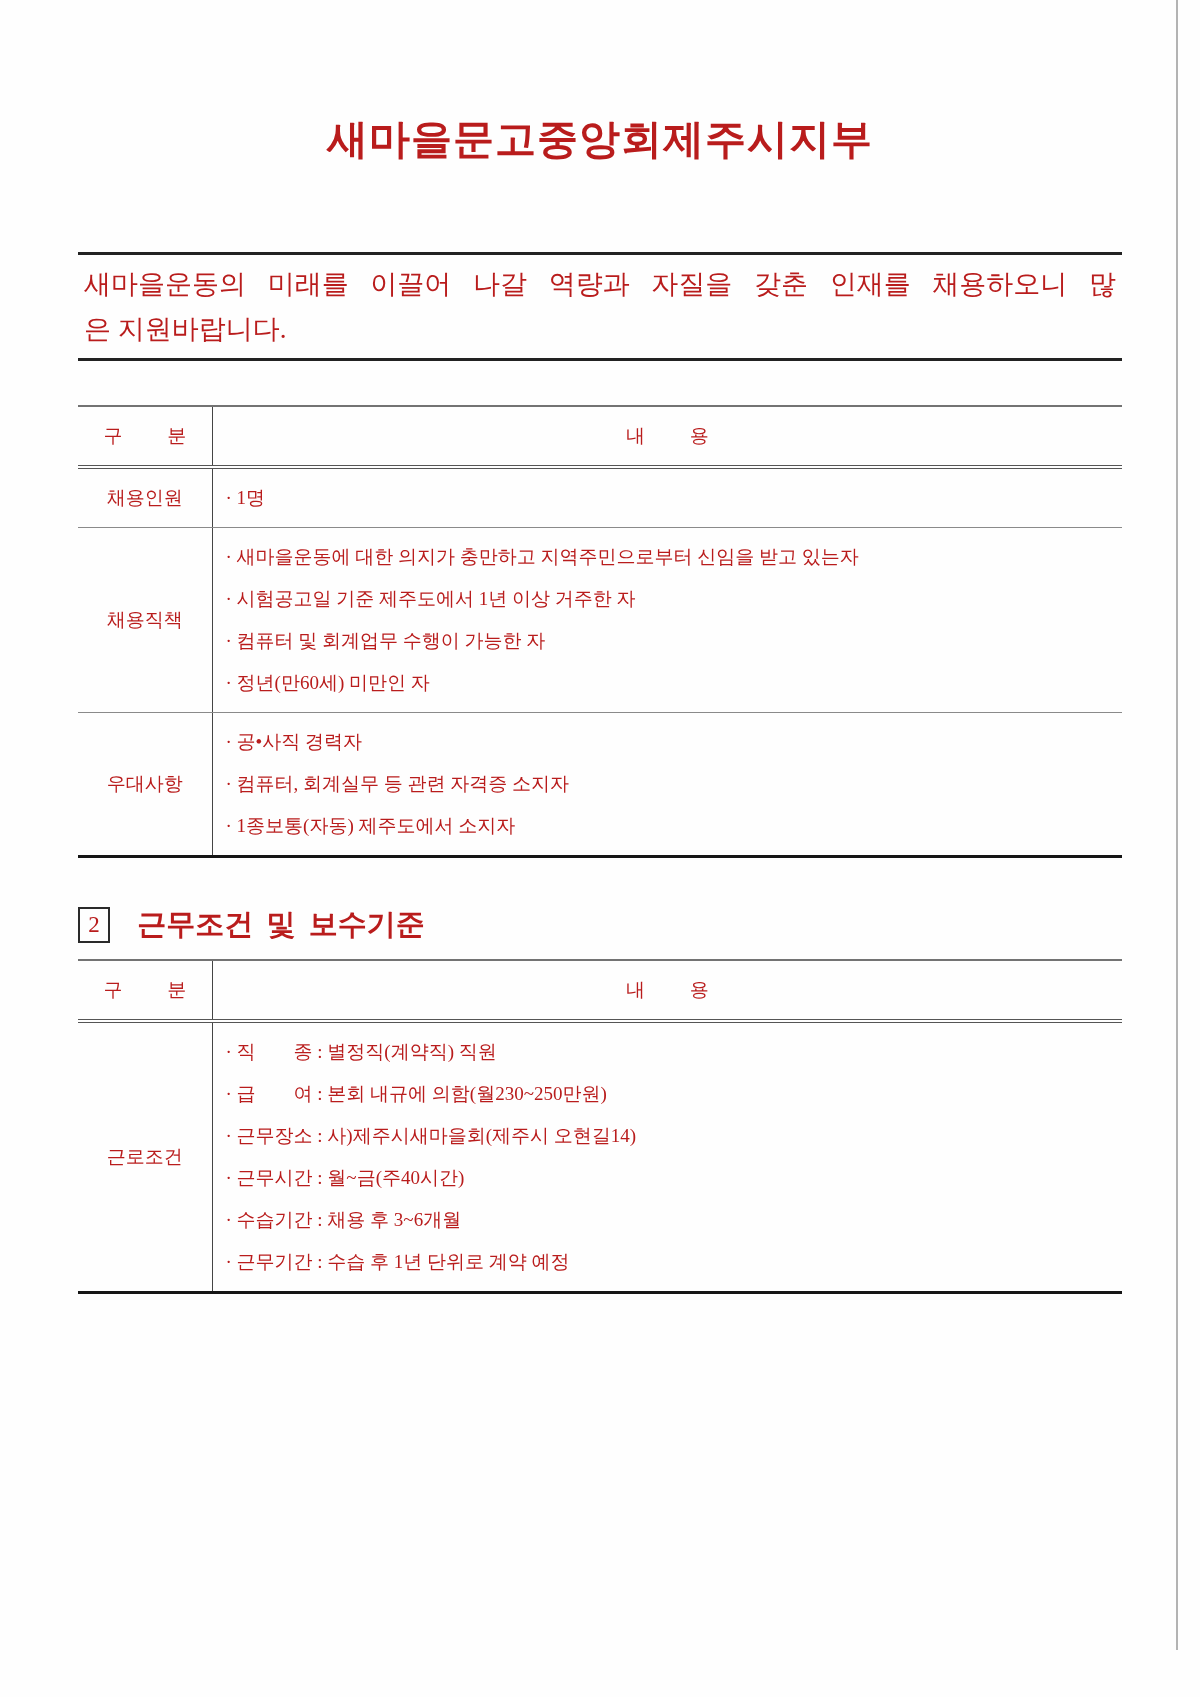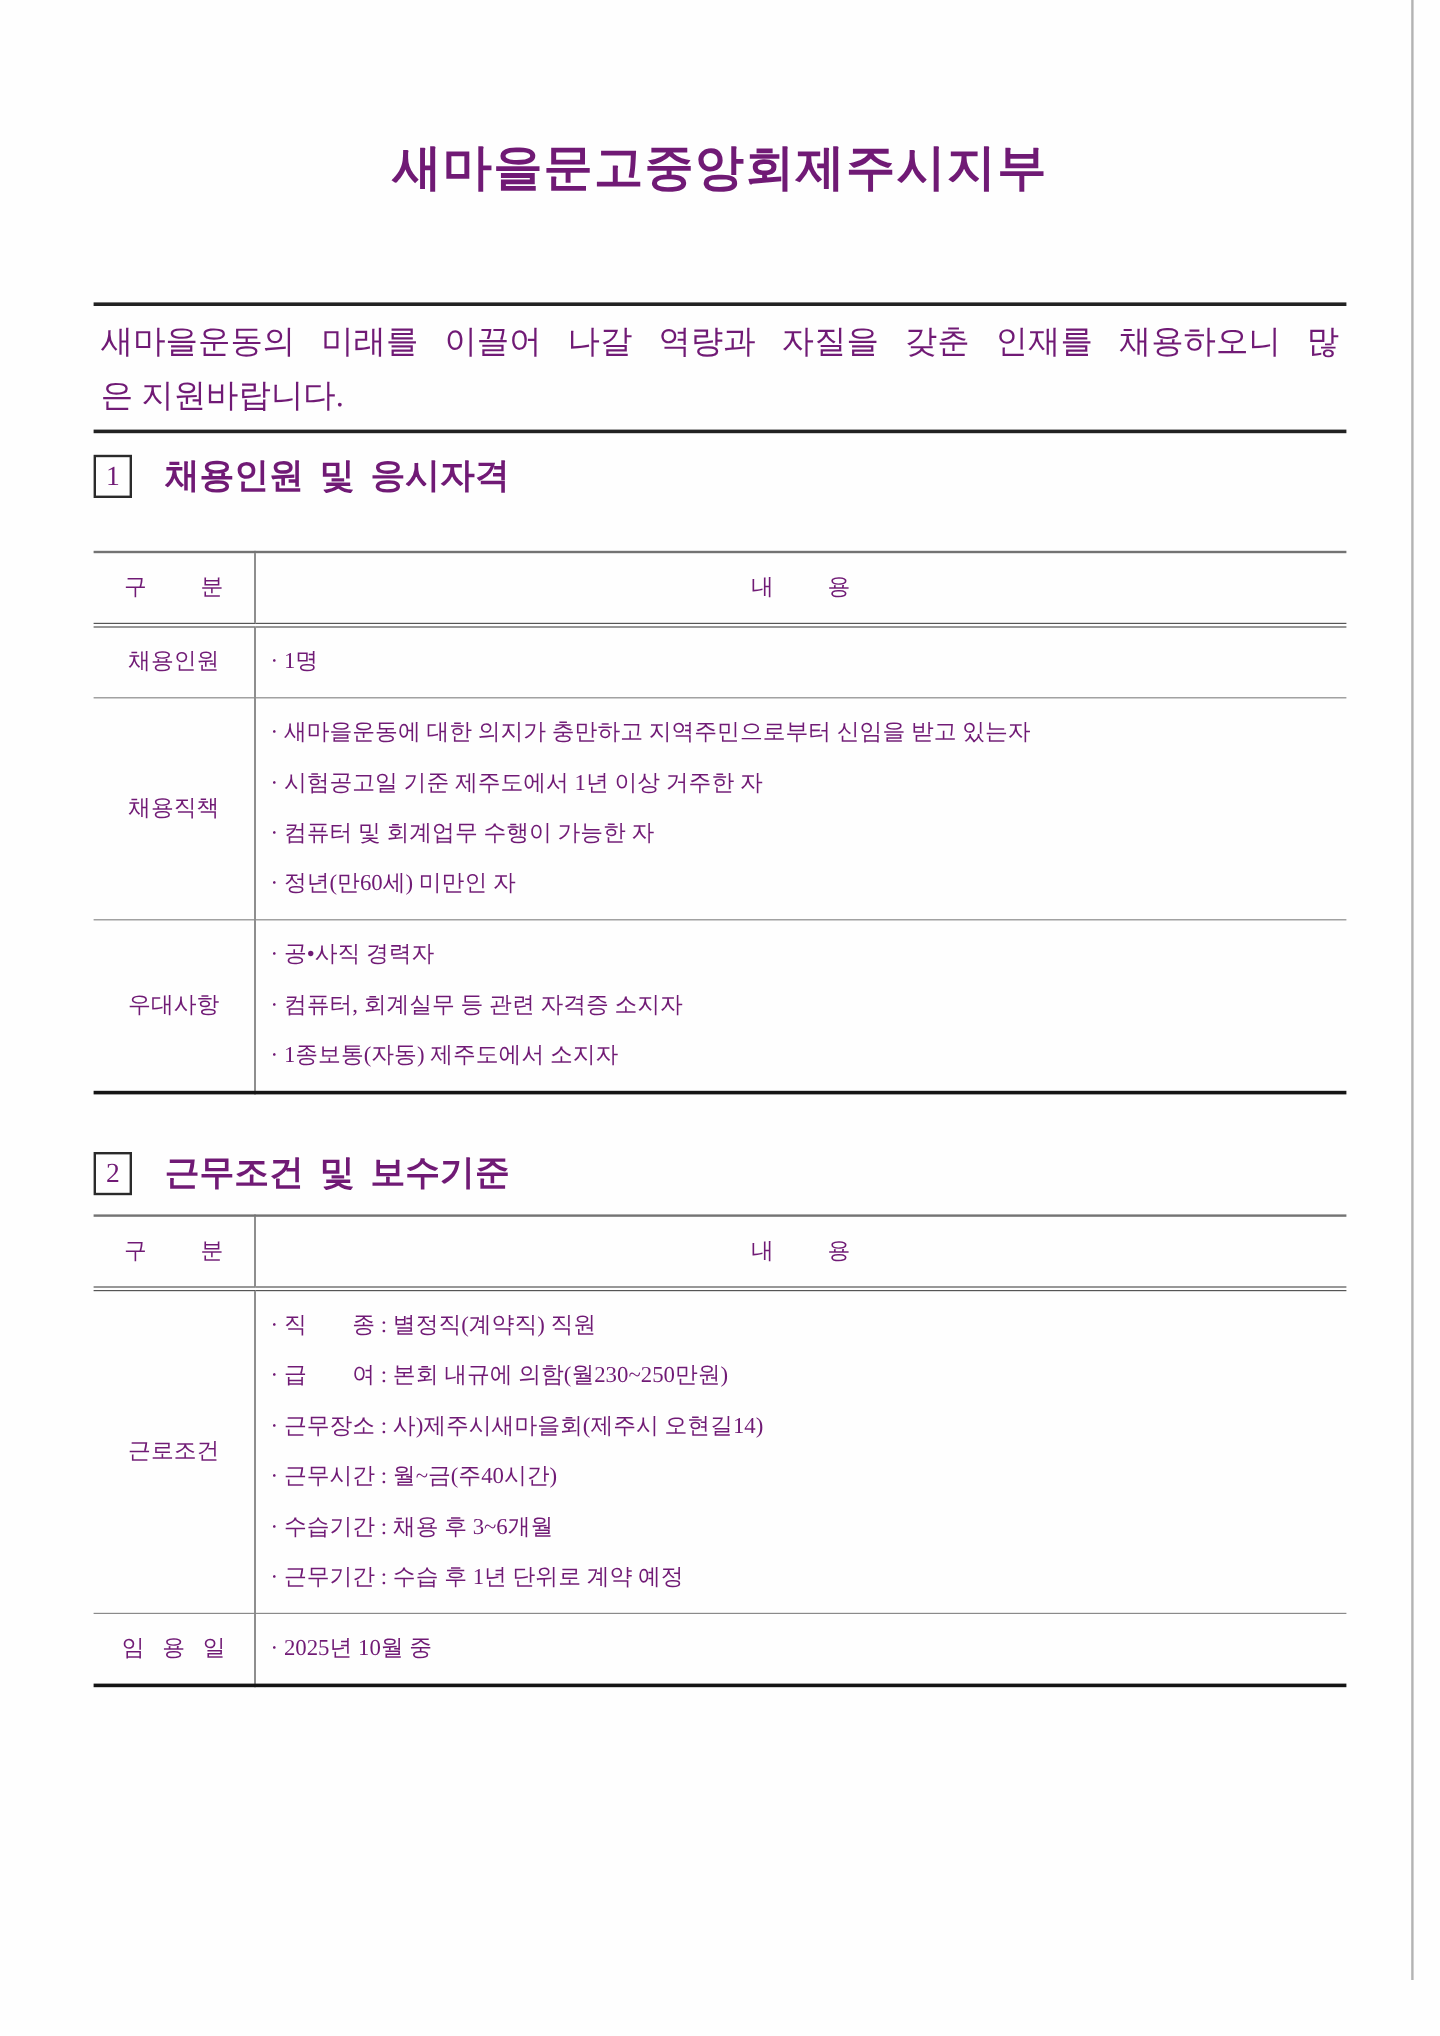--- a/index.html
+++ b/index.html
@@ -2,21 +2,21 @@
 <html><head>
 <meta charset="utf-8">
 <style>
   html, body { margin: 0; padding: 0; background: #ffffff; }
   .page {
     position: relative;
     width: 1200px;
     height: 1697px;
     background: #fefefe;
     font-family: "Liberation Serif", "DejaVu Serif", serif;
-    color: #701a75;
+    color: #b91c1c;
     overflow: hidden;
   }
   .content {
     position: absolute;
     left: 78px;
     top: 0;
     width: 1044px;
   }
   .scan-edge {
     position: absolute;
@@ -111,24 +111,20 @@
   <div class="scan-edge"></div>
   <div class="content">
 
     <div class="title title1">새마을문고중앙회제주시지부</div>
 
     <div class="intro">
       <div class="line justify">새마을운동의 미래를 이끌어 나갈 역량과 자질을 갖춘 인재를 채용하오니 많</div>
       <div class="line">은 지원바랍니다.</div>
     </div>
 
-    <div class="section-heading s1">
-      <span class="numbox">1</span>
-      <span>채용인원 및 응시자격</span>
-    </div>
 
     <table class="tbl t1">
       <colgroup>
           <col class="c1">
           <col>
         </colgroup>
       <tbody>
           <tr>
         <th class="hlabel">구 분</th>
         <th>내 용</th>
@@ -178,23 +174,17 @@
         <td class="label">근로조건</td>
         <td class="cells">
           <div class="item">· 직　　종 : 별정직(계약직) 직원</div>
           <div class="item">· 급　　여 : 본회 내규에 의함(월230~250만원)</div>
           <div class="item">· 근무장소 : 사)제주시새마을회(제주시 오현길14)</div>
           <div class="item">· 근무시간 : 월~금(주40시간)</div>
           <div class="item">· 수습기간 : 채용 후 3~6개월</div>
           <div class="item">· 근무기간 : 수습 후 1년 단위로 계약 예정</div>
         </td>
       </tr>
-      <tr>
-        <td class="label">임 용 일</td>
-        <td class="cells">
-          <div class="item">· 2025년 10월 중</div>
-        </td>
-      </tr>
     </tbody>
       </table>
 
   </div>
 </div>
 
 </body></html>

